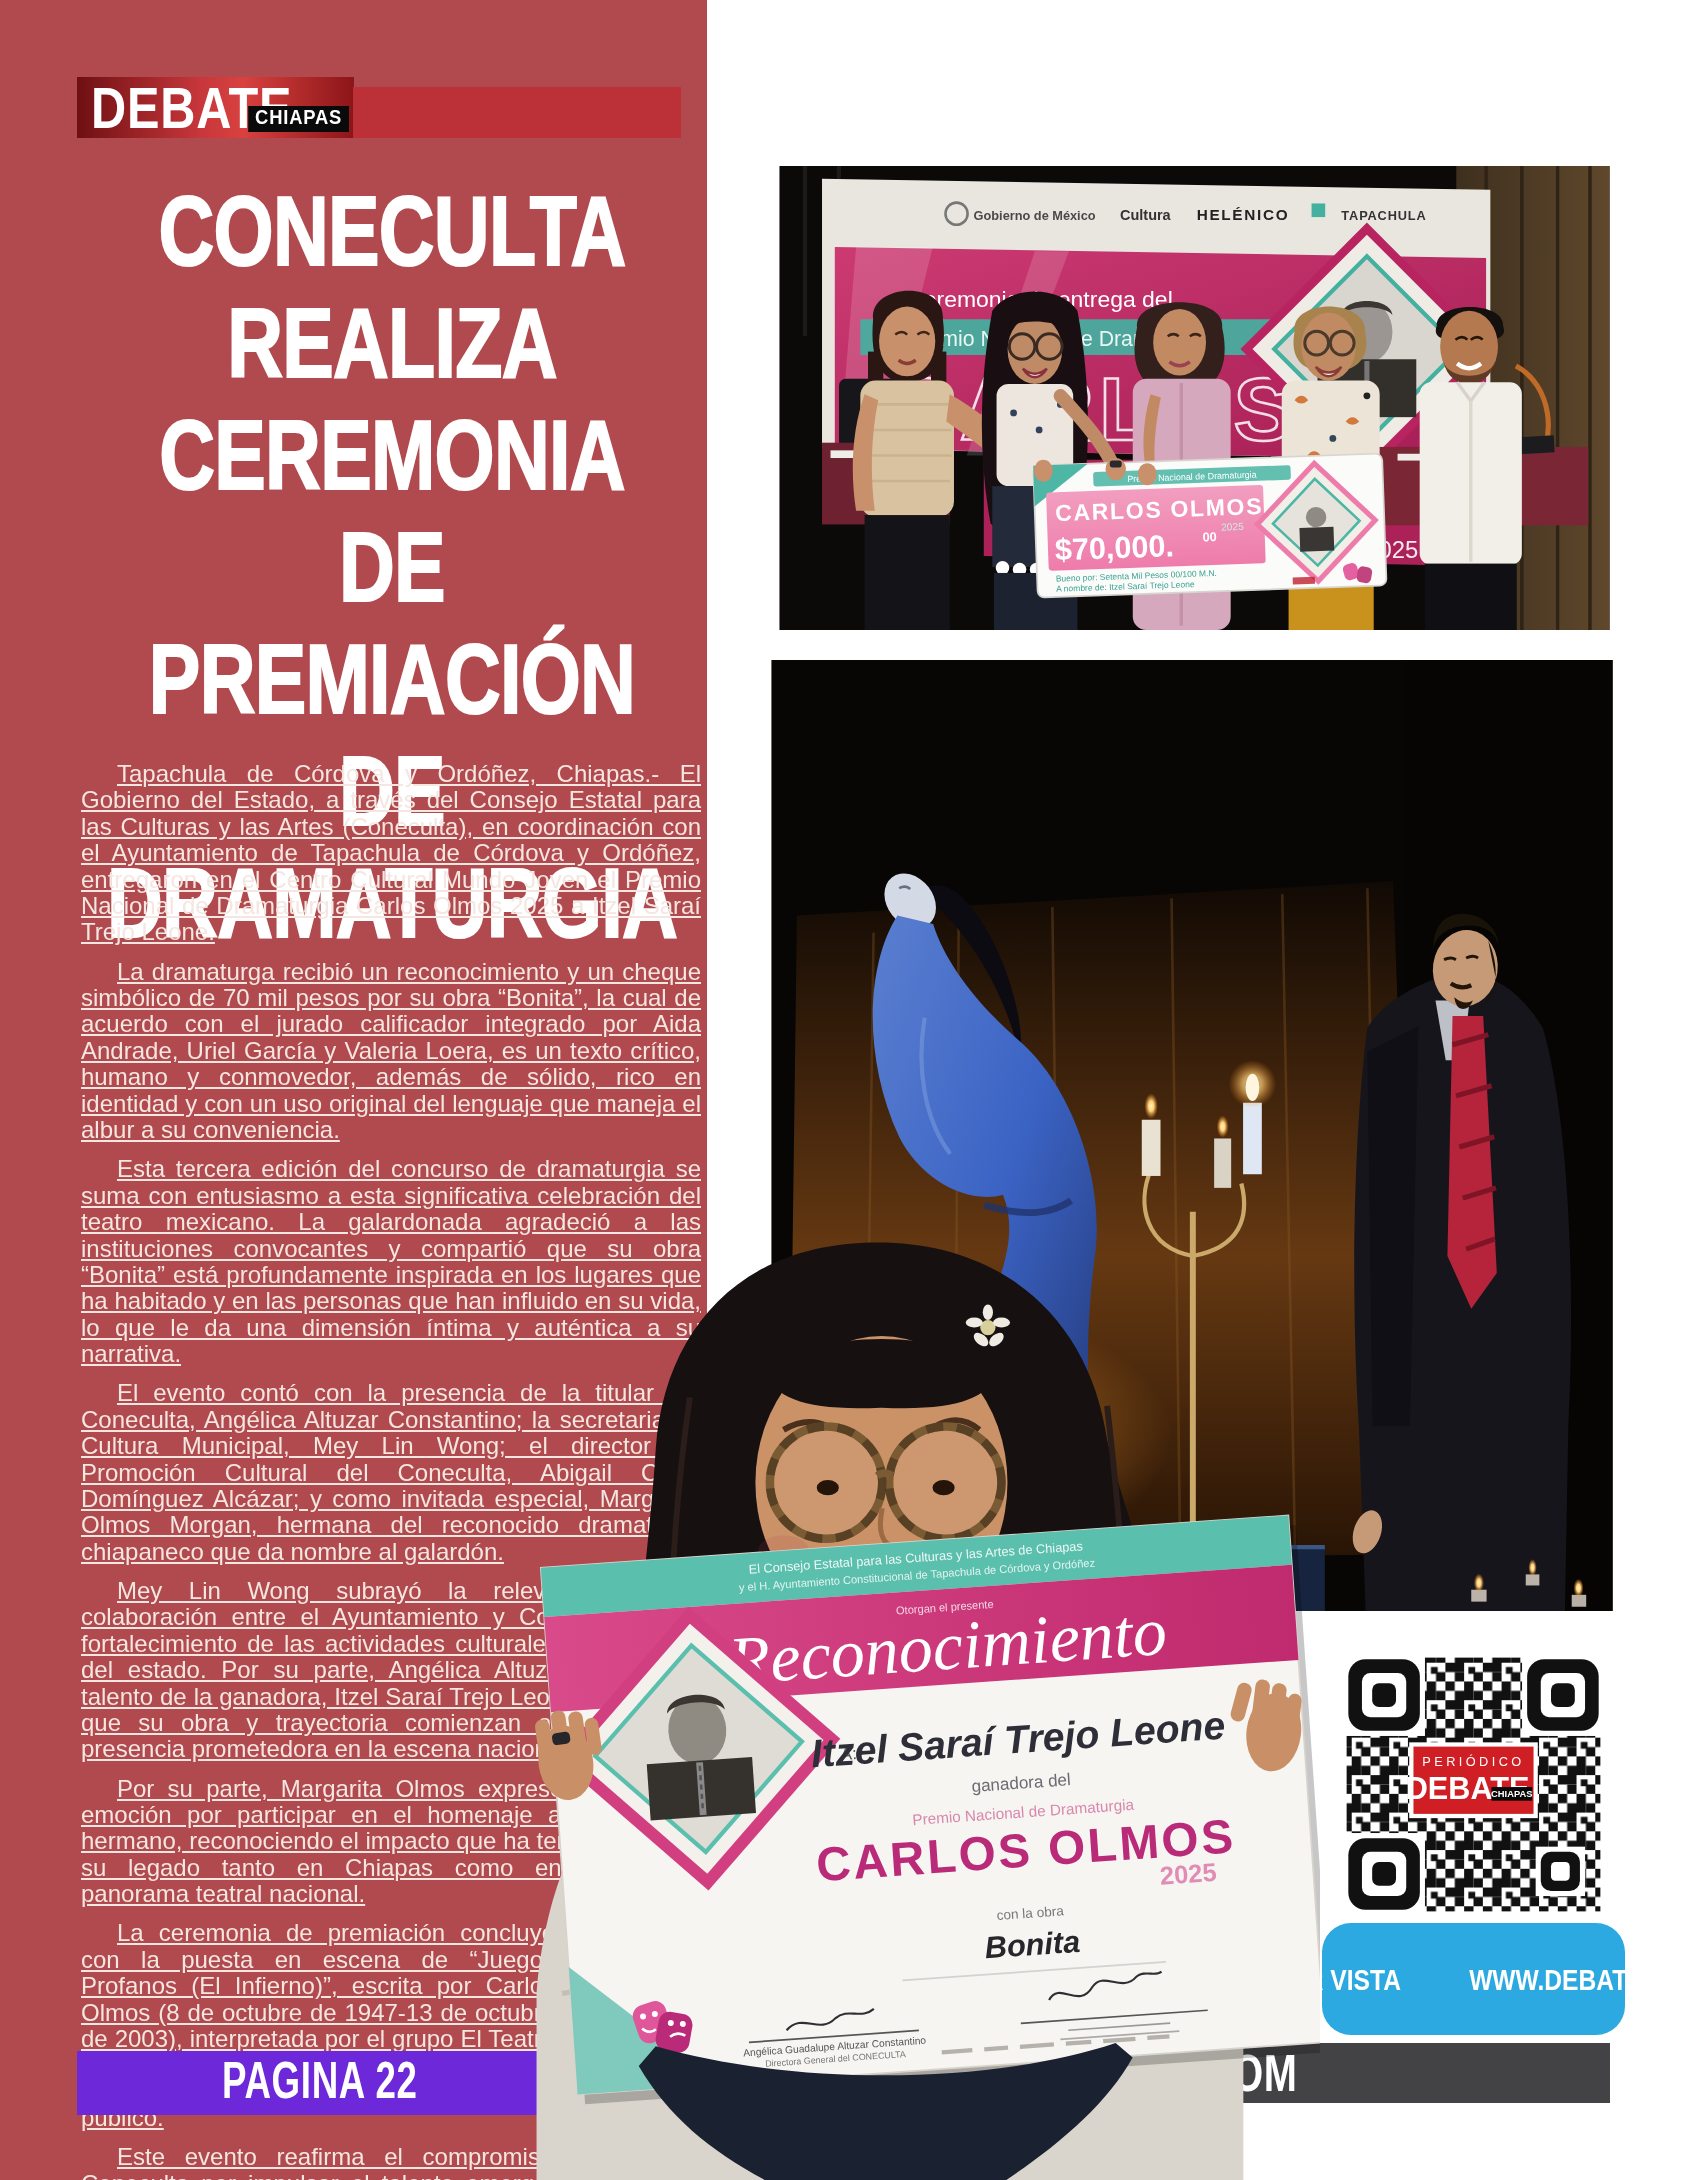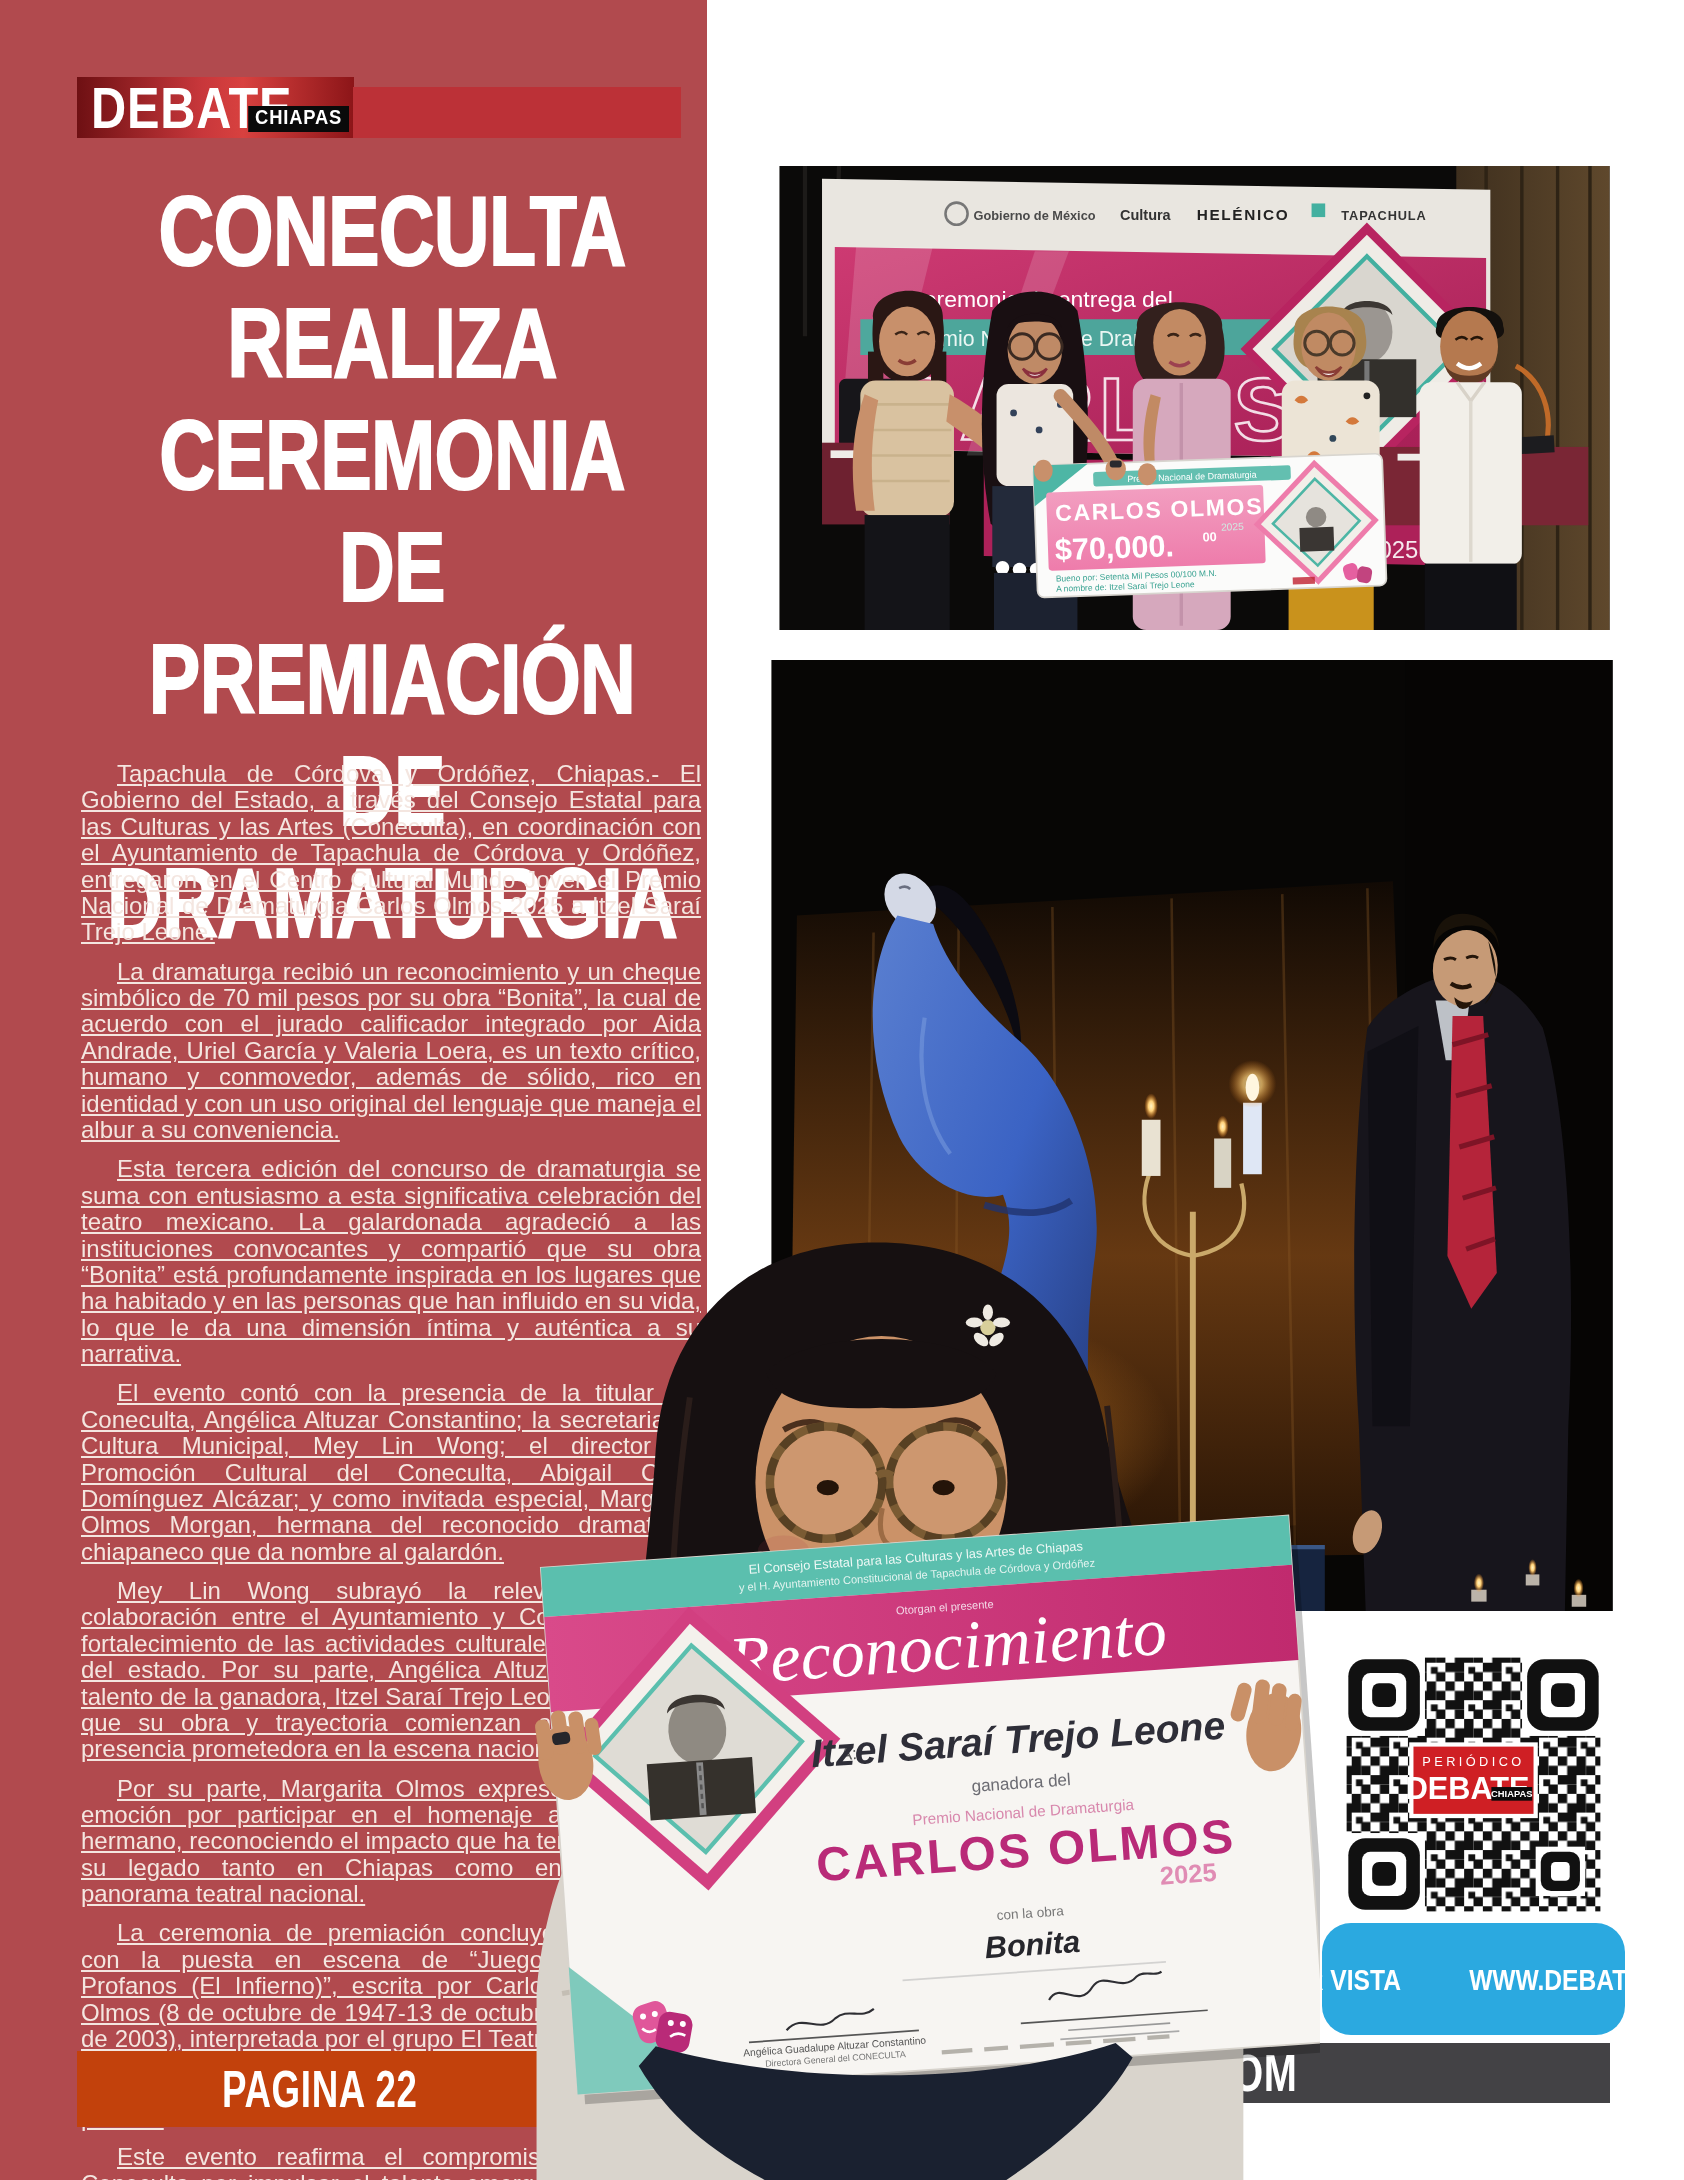--- a/index.html
+++ b/index.html
@@ -24,22 +24,22 @@
             font-weight:900;font-size:99px;line-height:112px;letter-spacing:-0.9px;
             transform:scaleX(.78);transform-origin:50% 0;-webkit-text-stroke:2.1px #ffffff;}
   
   .article{position:absolute;left:81px;top:761px;width:620px;color:#f4e6e0;
            font-size:24px;line-height:26.4px;text-align:justify;}
   .article p{margin:0 0 12.8px 0;text-indent:36px;text-decoration:underline;}
   .article p.n6{width:521px;}
   .article p.n7{width:474px;}
   .article p.n8{width:524px;}
   
-  .footer-page{position:absolute;left:77px;top:2051px;width:486px;height:76px;background:#c2410c;
-               display:flex;align-items:center;justify-content:center;}
+  .footer-page{position:absolute;left:77px;top:2051px;width:486px;height:64px;background:#6d28d9;
+               display:flex;justify-content:center;}
   .footer-page span{color:#fff;font-weight:900;font-size:51px;letter-spacing:0.9px;
                     transform:scaleX(.72);white-space:nowrap;}
   .footer-site{position:absolute;left:998px;top:2043px;width:612px;height:60px;background:#434245;
                display:flex;align-items:center;}
   .footer-site span{color:#fff;font-weight:900;font-size:51px;letter-spacing:0.9px;margin-left:12px;
                     transform:scaleX(.78);transform-origin:0 50%;white-space:nowrap;}
   
   .ph{position:absolute;display:block;}
   
   .qr-wrap{position:absolute;left:1333px;top:1644px;width:281px;text-decoration:underline;}

